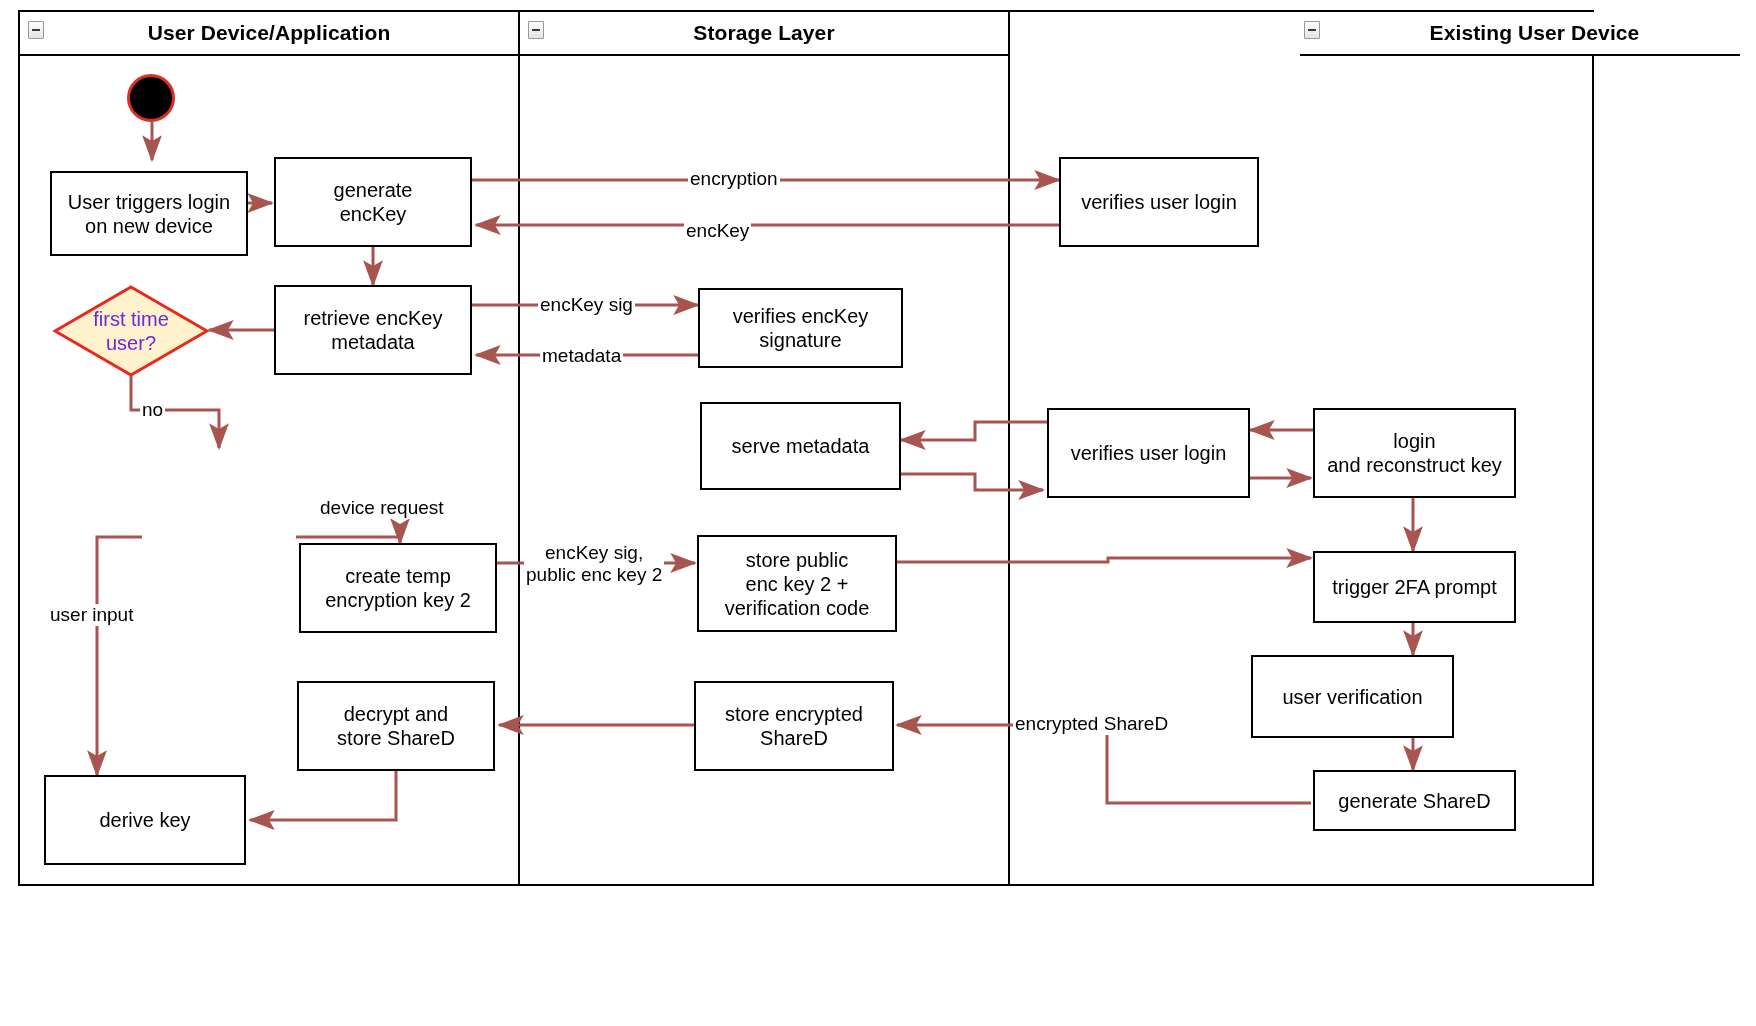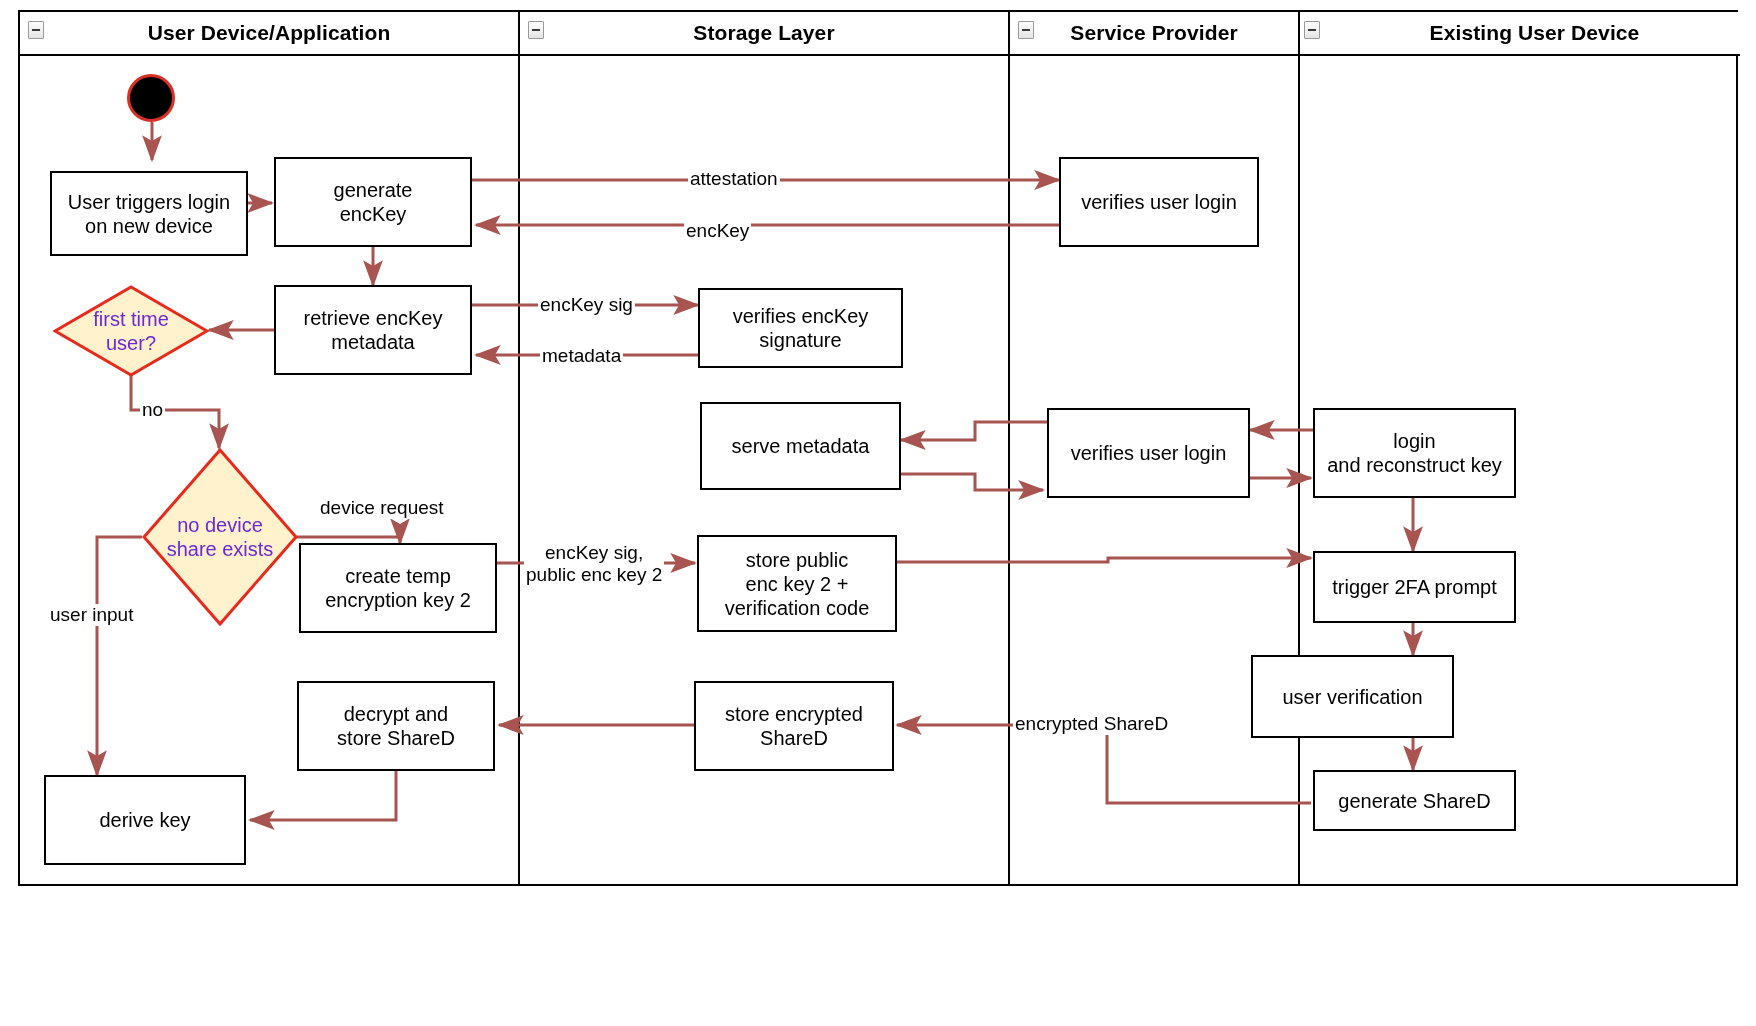--- a/index.html
+++ b/index.html
@@ -132,42 +132,36 @@
     line-height: 1.15;
     text-align: center;
   }
   .edge-label.two-line { line-height: 1.15; }
 </style>
 </head>
 <body>
 
 <div id="canvas">
 
-  <div class="lane-frame" style="left:18px; top:10px; width:1720px; height:876px;">
+  <div class="lane-frame" style="left:18px; top:10px; width:1576px; height:876px;">
 
     <div class="lane" style="left:0px; width:500px;">
       <div class="lane-header">
         <span class="collapse-icon"></span>
         <span class="lane-title">User Device/Application</span>
       </div>
     </div>
 
     <div class="lane" style="left:500px; width:490px;">
       <div class="lane-header">
         <span class="collapse-icon"></span>
         <span class="lane-title">Storage Layer</span>
       </div>
     </div>
 
-    <div class="lane" style="left:990px; width:290px;">
-      <div class="lane-header">
-        <span class="collapse-icon"></span>
-        <span class="lane-title">Service Provider</span>
-      </div>
-    </div>
 
     <div class="lane last" style="left:1280px; width:440px;">
       <div class="lane-header">
         <span class="collapse-icon" style="left:4px;"></span>
         <span class="lane-title" style="margin-left:29px;">Existing User Device</span>
       </div>
     </div>
   </div>
 
   <svg class="edge-layer" viewBox="0 0 1756 1026" width="1756" height="1026">
@@ -238,27 +232,20 @@
 metadata</div>
 
   <div class="diamond" style="left:53px; top:285px; width:156px; height:92px;">
     <svg class="dshape" viewBox="0 0 156 92" preserveAspectRatio="none">
       <polygon points="78,2 154,46 78,90 2,46" fill="#fff2cc" stroke="#e8291c" stroke-width="3"></polygon>
     </svg>
     <div class="dlabel">first time
 user?</div>
   </div>
 
-  <div class="diamond" style="left:142px; top:448px; width:156px; height:178px;">
-    <svg class="dshape" viewBox="0 0 156 178" preserveAspectRatio="none">
-      <polygon points="78,2 154,89 78,176 2,89" fill="#fff2cc" stroke="#e8291c" stroke-width="3"></polygon>
-    </svg>
-    <div class="dlabel">no device
-share exists</div>
-  </div>
 
   <div class="node" style="left:299px; top:543px; width:198px; height:90px;">create temp
 encryption key 2</div>
 
   <div class="node" style="left:297px; top:681px; width:198px; height:90px;">decrypt and
 store ShareD</div>
 
   <div class="node" style="left:44px; top:775px; width:202px; height:90px;">derive key</div>
 
   <div class="node" style="left:698px; top:288px; width:205px; height:80px;">verifies encKey
@@ -279,21 +266,21 @@
 
   <div class="node" style="left:1313px; top:408px; width:203px; height:90px;">login
 and reconstruct key</div>
 
   <div class="node" style="left:1313px; top:551px; width:203px; height:72px;">trigger 2FA prompt</div>
 
   <div class="node" style="left:1251px; top:655px; width:203px; height:83px;">user verification</div>
 
   <div class="node" style="left:1313px; top:770px; width:203px; height:61px;text-align:right;">generate ShareD</div>
 
-  <div class="edge-label" style="left:688px; top:168px;">attestation</div>
+  <div class="edge-label" style="left:688px; top:168px;">encryption</div>
 
   <div class="edge-label" style="left:684px; top:220px;">encKey</div>
 
   <div class="edge-label" style="left:538px; top:294px;">encKey sig</div>
 
   <div class="edge-label" style="left:540px; top:345px;">metadata</div>
 
   <div class="edge-label" style="left:140px; top:399px;">no</div>
 
   <div class="edge-label" style="left:318px; top:497px;">device request</div>

